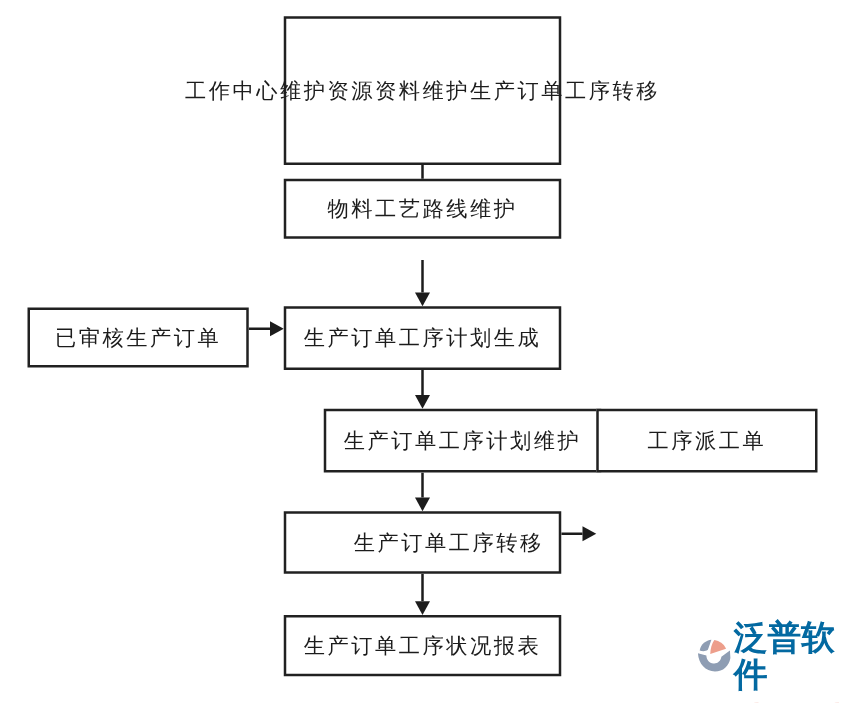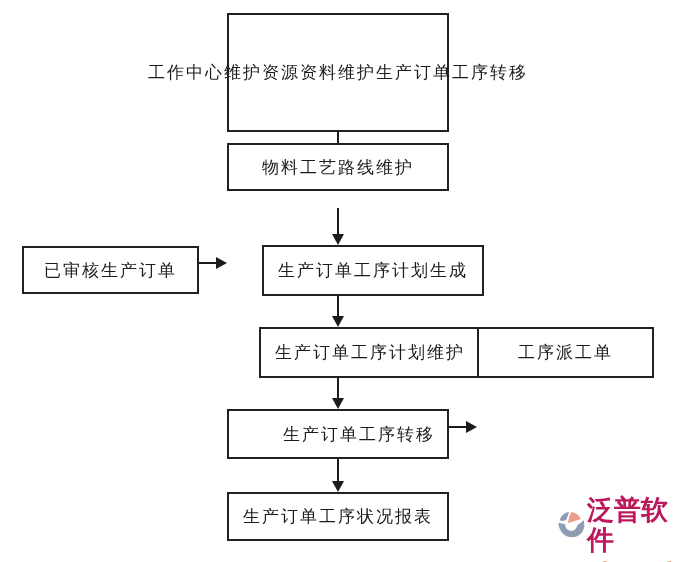--- a/index.html
+++ b/index.html
@@ -70,21 +70,21 @@
   </div>
 
   <div class="node" style="left:227px; top:143px; width:222px; height:48px;">
     <span>物料工艺路线维护</span>
   </div>
 
   <div class="node" style="left:22px; top:246px; width:177px; height:48px;text-align:right;">
     <span>已审核生产订单</span>
   </div>
 
-  <div class="node" style="left:227px; top:245px; width:222px; height:51px;margin-left:35px;">
+  <div class="node" style="left:227px; top:245px; width:222px; height:51px;">
     <span>生产订单工序计划生成</span>
   </div>
 
   <div class="node" style="left:227px; top:327px; width:222px; height:51px;margin-left:32px;">
     <span>生产订单工序计划维护</span>
   </div>
 
   <div class="node" style="left:477px; top:327px; width:177px; height:51px;">
     <span>工序派工单</span>
   </div>
@@ -98,18 +98,18 @@
     <span>生产订单工序状况报表</span>
   </div>
 
   <div class="logo">
     <div class="logo-row">
       <svg class="logo-icon" viewBox="0 0 32 32">
         <path d="M4 11 C5 5.5 9.5 2.5 14 2 L11 10.5 C8.5 12.2 6 11.8 4 11 Z" fill="#8e9db3"></path>
         <path d="M16.5 2.2 C21 3 24.5 5.5 26.5 9.5 L13 14 C13.2 9.5 14.3 5.3 16.5 2.2 Z" fill="#ed9e8b"></path>
         <path d="M2.5 13.5 C3 22.5 9 29 17 29 C24 29 29 24.5 30.2 17.5 L29.8 11 L22.5 16.5 C22 20.2 19 22.6 15.7 22.2 C12.2 21.8 9.8 19 9.7 15.3 Z" fill="#8e9db3"></path>
       </svg>
-      <span class="brand" style="color: #be185d;">泛普软件</span>
+      <span class="brand" style="color: #0369a1;">泛普软件</span>
     </div>
     <div class="logo-url" style="color: rgb(237, 158, 139);">www.fanpusoft.com</div>
   </div>
 
 </div>
 
 </body></html>

